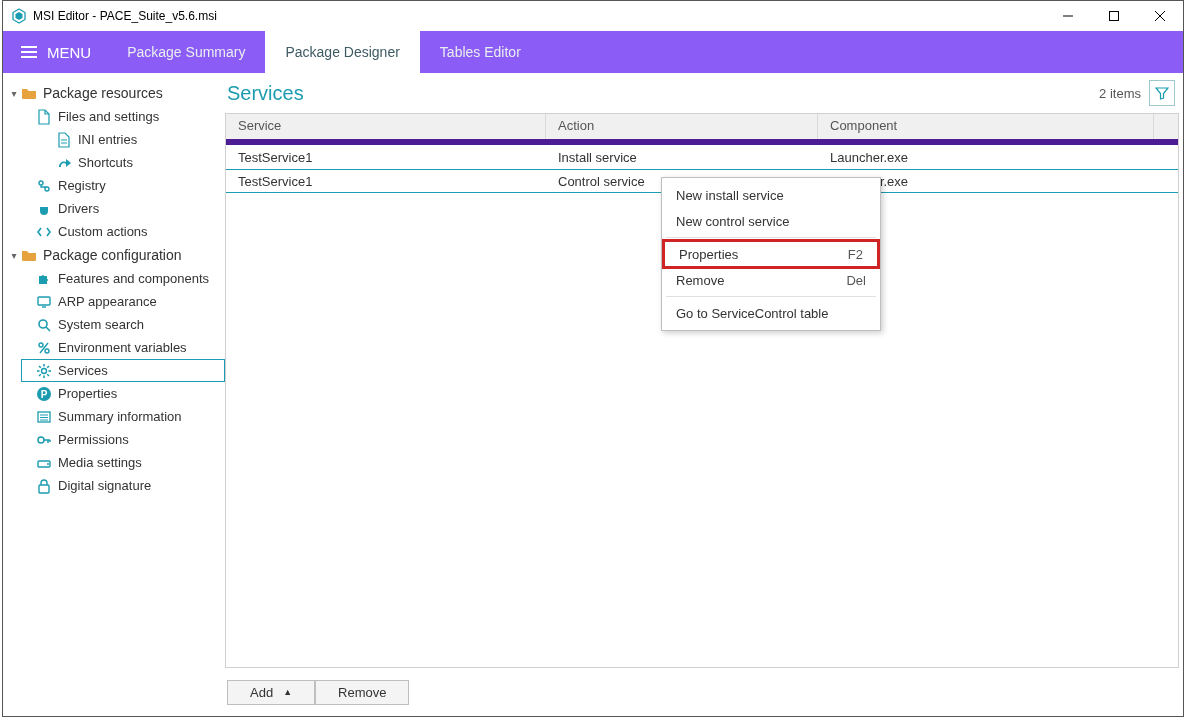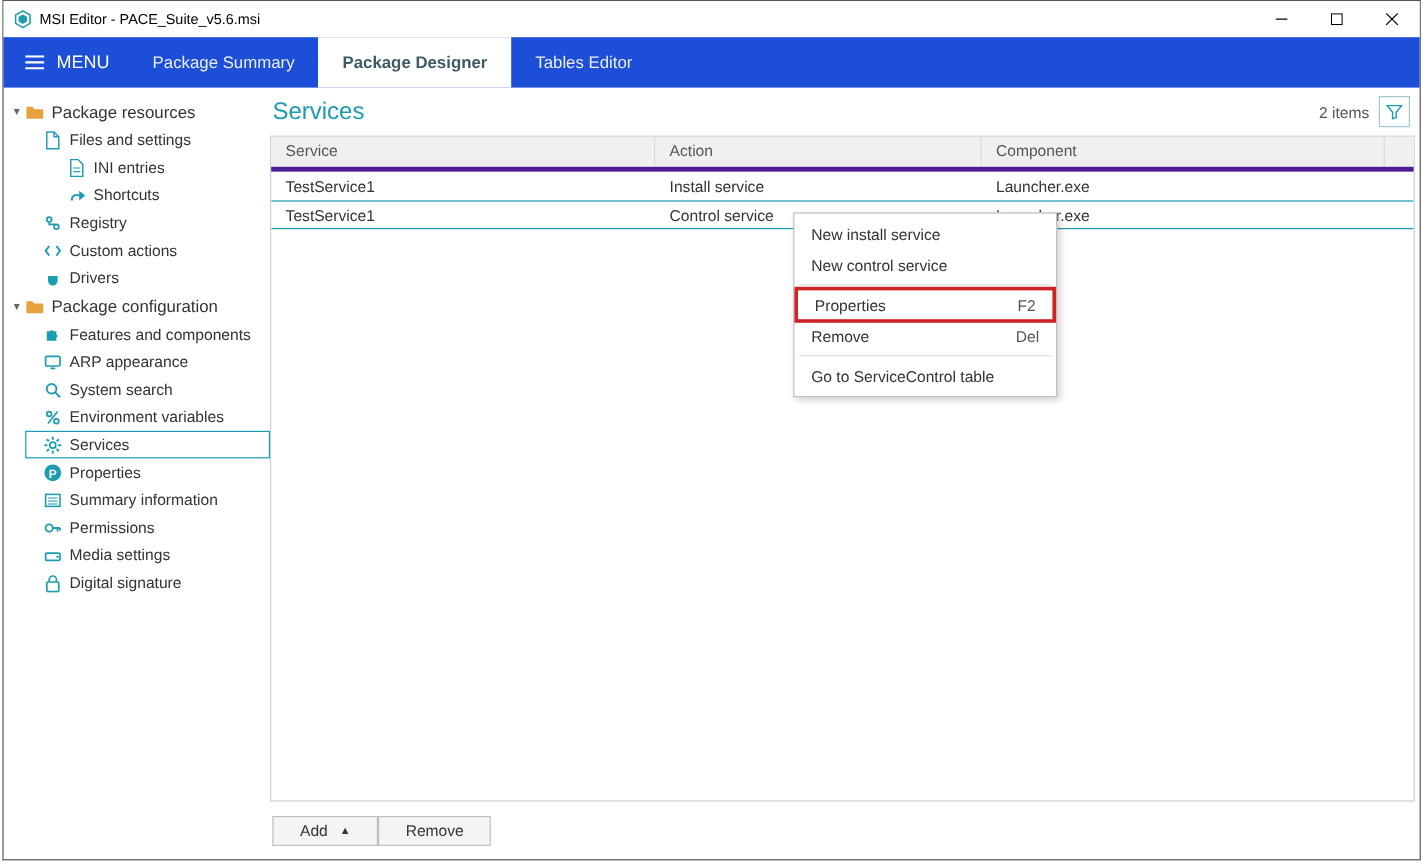--- a/index.html
+++ b/index.html
@@ -5,26 +5,26 @@
   html,body{margin:0;padding:0;height:100%;font-family:"Segoe UI",Arial,sans-serif;font-size:13px;color:#333;background:#fff}
   body{display:flex;justify-content:center;align-items:flex-start}
   .window{width:1182px;height:717px;border:1px solid #555;position:relative;display:flex;flex-direction:column;background:#fff;box-sizing:border-box}
   
   .titlebar{height:30px;display:flex;align-items:center;padding:0 0 0 8px;background:#fff;flex:0 0 auto}
   .titlebar .app-icon{width:16px;height:16px;margin-right:6px;flex:0 0 auto}
   .titlebar .title{flex:1 1 auto;font-size:12px;color:#000}
   .win-btn{width:46px;height:30px;display:flex;align-items:center;justify-content:center;color:#000}
   .win-btn svg{display:block}
   
-  .menubar{height:42px;background:#1d4ed8;color:#fff;display:flex;align-items:stretch;flex:0 0 auto}
+  .menubar{height:42px;background:#8b5cf6;color:#fff;display:flex;align-items:stretch;flex:0 0 auto}
   .menu-btn{display:flex;align-items:center;padding:0 16px 0 18px;font-size:15px;color:#fff}
   .menu-btn .burger{width:16px;height:12px;margin-right:10px}
   .tabs{display:flex;align-items:stretch}
   .tab{display:flex;align-items:center;padding:0 20px;font-size:14px;color:#e9eef0}
-  .tab.active{background:#fff;color:#3e5a64;font-weight:700}
+  .tab.active{background:#fff;color:#3e5a64;font-weight:400}
   
   .body{flex:1 1 auto;display:flex;min-height:0}
   
   .sidebar{width:222px;flex:0 0 auto;padding:8px 0 0 0;box-sizing:border-box;overflow:hidden}
   .tree-group{}
   .tree-header{display:flex;align-items:center;height:24px;padding-left:6px;font-size:14px;color:#333}
   .tree-header .caret{width:10px;text-align:center;color:#666;margin-right:2px;font-size:10px}
   .tree-header .folder{width:16px;height:14px;margin-right:6px}
   .tree-items{padding-left:18px}
   .tree-item{display:flex;align-items:center;height:23px;padding-left:14px;font-size:13px;color:#333;border:1px solid transparent;box-sizing:border-box}
@@ -33,21 +33,21 @@
   .tree-item.selected{border:1px solid #1c9cb0;background:#fff}
   
   .main{flex:1 1 auto;display:flex;flex-direction:column;min-width:0}
   .main-inner{flex:1 1 auto;display:flex;flex-direction:column;min-height:0;padding:0 0 0 0}
   .page-head{display:flex;align-items:center;height:40px;padding:0 8px 0 2px}
   .page-title{font-size:20px;color:#1c9cb0;font-weight:400;flex:1 1 auto}
   .items-count{font-size:13px;color:#555;margin-right:8px}
   .filter-btn{width:24px;height:24px;border:1px solid #9fc8cf;display:flex;align-items:center;justify-content:center;color:#1c9cb0}
   
   .table-wrap{flex:1 1 auto;border:1px solid #d0d0d0;display:flex;flex-direction:column;min-height:0;margin-right:4px;position:relative}
-  .thead{display:flex;background:#f0f0f0;border-bottom:4px solid #4c1d95;height:25px}
+  .thead{display:flex;background:#f0f0f0;border-bottom:6px solid #4c1d95;height:25px}
   .th{padding:4px 12px;color:#555;font-size:13px;border-right:1px solid #d9d9d9;box-sizing:border-box}
   .th.last{border-right:none}
   .col-service{width:320px}
   .col-action{width:272px}
   .col-component{flex:1 1 auto}
   .col-end{width:24px;flex:0 0 auto}
   .tbody{flex:1 1 auto;overflow:auto}
   .tr{display:flex;height:22px;align-items:center;border-top:1px solid transparent;border-bottom:1px solid transparent}
   .tr.sel{border-top:1px solid #1c9cb0;border-bottom:1px solid #1c9cb0}
   .td{padding:0 12px;font-size:13px;color:#333;box-sizing:border-box;overflow:hidden;white-space:nowrap;text-overflow:ellipsis}
@@ -165,32 +165,32 @@
               <span class="ico">
                 <svg width="16" height="14">
                   <path d="M5 2 a2 2 0 1 1 0 4 a2 2 0 1 1 0 -4 M11 8 a2 2 0 1 1 0 4 a2 2 0 1 1 0 -4 M5 6 v2 h6" fill="none" stroke="#1c9cb0" stroke-width="1.4"></path>
                 </svg>
               </span>
               <span>Registry</span>
             </div>
             <div class="tree-item">
               <span class="ico">
                 <svg width="16" height="14">
+                  <path d="M6 2 v3 M10 2 v3 M4 5 h8 v4 a4 4 0 0 1 -8 0 Z" fill="#1c9cb0"></path>
+                </svg>
+              </span>
+              <span>Drivers</span>
+            </div>
+            <div class="tree-item">
+              <span class="ico">
+                <svg width="16" height="14">
                   <path d="M5 3 L2 7 L5 11 M11 3 L14 7 L11 11" fill="none" stroke="#1c9cb0" stroke-width="1.6"></path>
                 </svg>
               </span>
               <span>Custom actions</span>
-            </div>
-            <div class="tree-item">
-              <span class="ico">
-                <svg width="16" height="14">
-                  <path d="M6 2 v3 M10 2 v3 M4 5 h8 v4 a4 4 0 0 1 -8 0 Z" fill="#1c9cb0"></path>
-                </svg>
-              </span>
-              <span>Drivers</span>
             </div>
           </div>
       </div>
 
       <div class="tree-group">
         <div class="tree-header">
           <span class="caret">▾</span>
           <span class="folder">
               <svg width="16" height="14">
                 <path d="M1 3 h5 l1.5 2 H15 v7 a1 1 0 0 1 -1 1 H2 a1 1 0 0 1 -1 -1 Z" fill="#e6a23c"></path>

